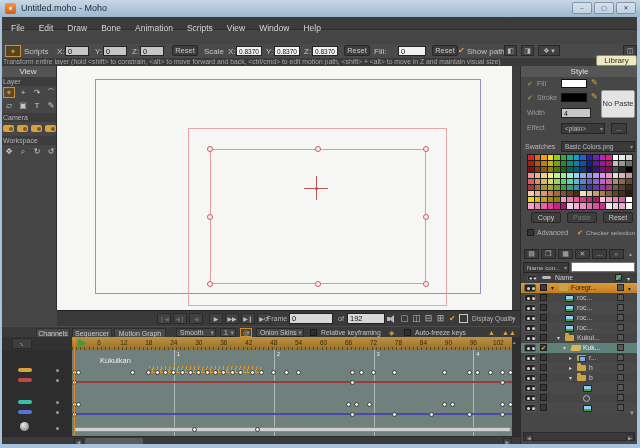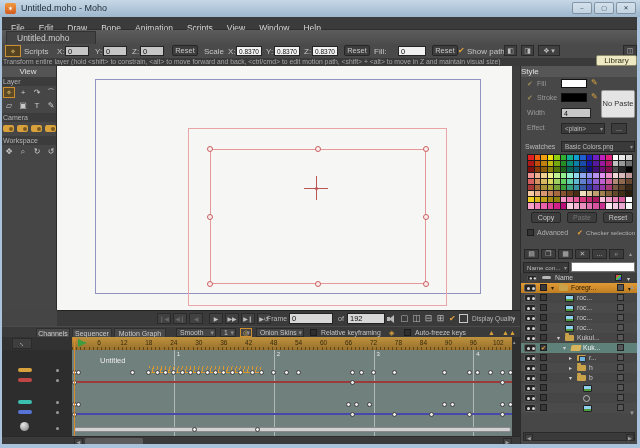--- a/index.html
+++ b/index.html
@@ -85,21 +85,21 @@
   .zig{position:absolute;height:7px;border-bottom:1.5px solid #d99a30;background:repeating-linear-gradient(105deg,#d99a30 0 1px,transparent 1px 4px);}
   .cbar{position:absolute;height:5px;background:#d2d2d2;border-radius:2px;border:1px solid #8a8a8a;}
   .bone{position:absolute;left:18px;width:14px;height:4px;border-radius:2px;}
   .chdot{position:absolute;left:56px;width:3px;height:3px;border-radius:50%;background:#9a9a9a;}
   #sphere{position:absolute;left:20px;width:9px;height:9px;border-radius:50%;background:radial-gradient(circle at 35% 30%,#e8e8e8,#7a7a7a);}
   #tlscroll{position:absolute;left:0;top:110px;width:520px;height:9px;background:#3a3a3a;border-top:1px solid #2a2a2a;}
   .sarr{position:absolute;top:1px;width:9px;height:7px;color:#9a9a9a;font-size:5px;line-height:7px;text-align:center;background:#424242;border:1px solid #2c2c2c;}
   #tlthumb{position:absolute;left:85px;top:1px;width:58px;height:7px;background:#5d5d5d;border-radius:2px;}
   
   #rightpanel{position:absolute;left:520px;top:66px;width:117px;height:379px;background:#474747;border-left:1px solid #2c2c2c;}
-  .rhead{position:absolute;left:0;width:117px;height:11px;background:#565656;color:#e0e0e0;font-size:8px;line-height:11px;}
+  .rhead{position:absolute;left:0;width:117px;height:11px;background:#565656;color:#e0e0e0;font-size:8px;text-align:center;line-height:11px;}
   .rlbl{position:absolute;font-size:7px;color:#9a9a9a;white-space:nowrap;}
   .dimchk{position:absolute;color:#9a8a55;font-size:7px;}
   .colorswatch{position:absolute;width:26px;height:9px;border:1px solid #111;}
   .pen{position:absolute;color:#d9a13c;font-size:8px;}
   #nobrush{position:absolute;left:80px;top:24px;width:34px;height:28px;background:#e4e4e4;border:1px solid #9a9a9a;border-radius:2px;font-size:7.5px;color:#333;text-align:center;line-height:1.5;}
   .rfield{position:absolute;height:10px;border:1px solid #222;background:#c8c8c8;font-size:7px;color:#111;padding:0 2px;}
   .rdd{position:absolute;height:11px;background:#3a3a3a;border:1px solid #262626;color:#bdbdbd;font-size:6.4px;line-height:9px;padding:0 9px 0 3px;white-space:nowrap;overflow:hidden;}
   .rdd::after{content:"▾";position:absolute;right:1px;top:1px;color:#8f8f8f;font-size:6px;}
   #dotsbtn{position:absolute;left:90px;top:57px;width:16px;height:11px;background:#3d3d3d;border:1px solid #262626;color:#bbb;font-size:7px;line-height:8px;text-align:center;}
   #palette{position:absolute;left:6px;top:88px;width:106px;height:54px;display:grid;grid-template-columns:repeat(16,1fr);grid-auto-rows:6px;border:1px solid #1c1c1c;background:#1c1c1c;}
@@ -150,23 +150,20 @@
     <span id="wintitle">Untitled.moho - Moho</span>
     <span id="winbtns">
         <div class="wbtn" style="position: relative;">–</div>
         <div class="wbtn" style="position: relative;">▢</div>
         <div class="wbtn" style="position: relative;">✕</div>
       </span>
   </div>
 
   <div id="menubar"><div class="mitem" style="position: relative; display: inline-block;">File</div><div class="mitem" style="position: relative; display: inline-block;">Edit</div><div class="mitem" style="position: relative; display: inline-block;">Draw</div><div class="mitem" style="position: relative; display: inline-block;">Bone</div><div class="mitem" style="position: relative; display: inline-block;">Animation</div><div class="mitem" style="position: relative; display: inline-block;">Scripts</div><div class="mitem" style="position: relative; display: inline-block;">View</div><div class="mitem" style="position: relative; display: inline-block;">Window</div><div class="mitem" style="position: relative; display: inline-block;">Help</div></div>
 
-  <div id="tabbar">
-    <div id="doctab">Untitled.moho</div>
-  </div>
 
   <div id="toolbar">
     <span id="activetool">⌖</span>
     <span class="lbl" style="left:24px">Scripts</span>
     <span class="lbl" style="left:57px">X:</span>
     <input class="tfield" style="left: 65px; width: 24px;" value="0">
     <span class="lbl" style="left:95px">Y:</span>
     <input class="tfield" style="left: 103px; width: 24px;" value="0">
     <span class="lbl" style="left:132px">Z:</span>
     <input class="tfield" style="left: 140px; width: 24px;" value="0">
@@ -303,21 +300,21 @@
         <div class="bone" style="top: 28px; background: rgb(192, 69, 69);"></div>
         <div class="chdot" style="top: 29px;"></div>
         <div class="bone" style="top: 50px; background: rgb(59, 191, 174);"></div>
         <div class="chdot" style="top: 51px;"></div>
         <div class="bone" style="top: 60px; background: rgb(88, 115, 216);"></div>
         <div class="chdot" style="top: 61px;"></div>
         <div id="sphere" style="top: 72px;"></div>
         <div class="chdot" style="top: 77px;"></div>
       </div>
     <div id="trackbg">
-      <span id="kuklabel">Untitled</span>
+      <span id="kuklabel">Kukulkan</span>
     <div class="gline" style="left: 101.84px;"></div>
         <div class="glab" style="left: 104.84px;">1</div>
         <div class="gline" style="left: 201.68px;"></div>
         <div class="glab" style="left: 204.68px;">2</div>
         <div class="gline" style="left: 301.52px;"></div>
         <div class="glab" style="left: 304.52px;">3</div>
         <div class="gline" style="left: 401.36px;"></div>
         <div class="glab" style="left: 404.36px;">4</div>
         <div class="zig" style="left: 76.88px; top: 16px; width: 112.32px;"></div>
         <div class="keydot" style="left: -0.5px; top: 19.5px;"></div>

